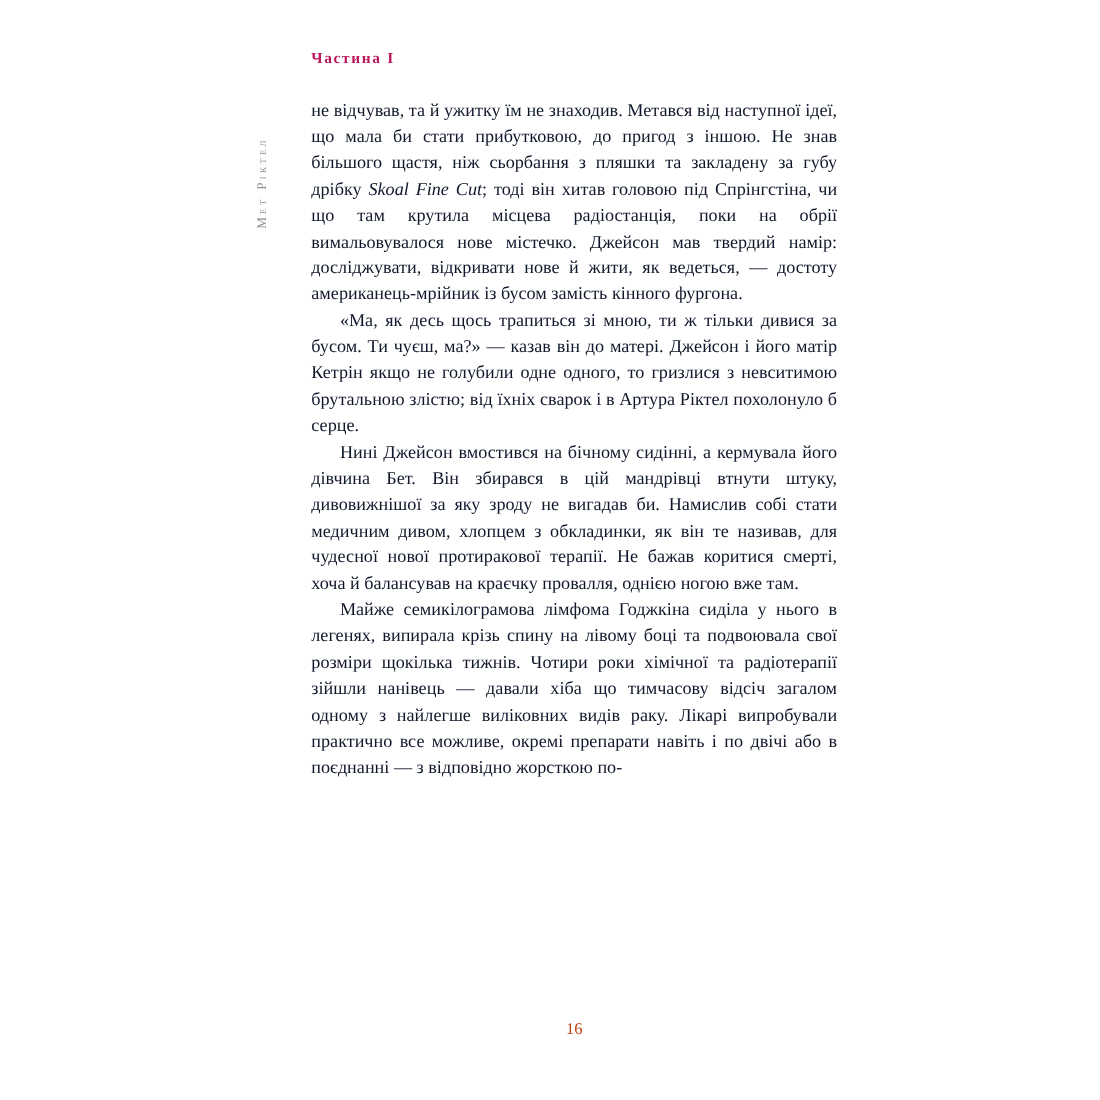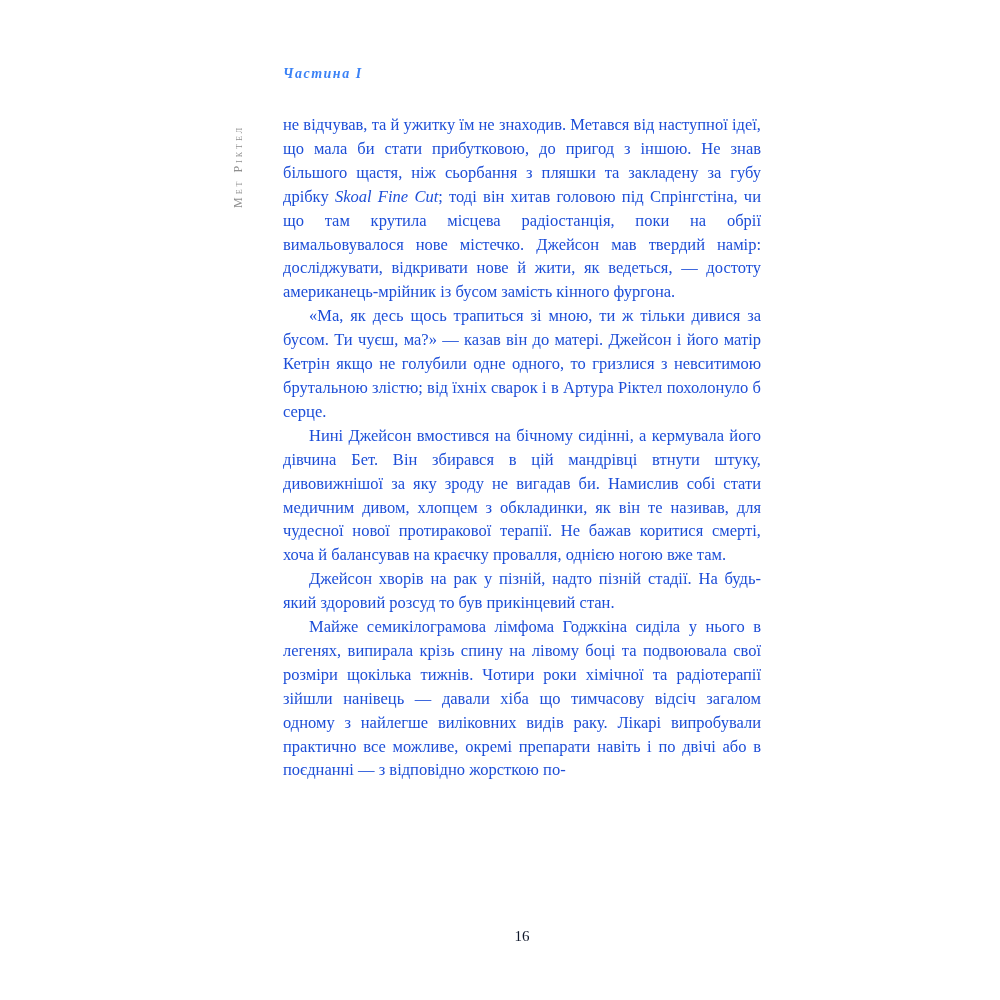--- a/index.html
+++ b/index.html
@@ -12,27 +12,26 @@
     width: 1000px;
     height: 1000px;
     background: #ffffff;
     font-family: "Liberation Serif", "DejaVu Serif", serif;
     color: #1c1c1c;
     overflow: hidden;
   }
   .chapter-header {
     position: absolute;
     left: 283px;
-    top: 66px;
+    top: 46px;
     font-size: 14px;
     font-weight: 700;
     letter-spacing: 1.5px;
-    color: #3b82f6;
+    color: #be185d;
     white-space: nowrap;
-    font-style: italic;
   }
   .author-vertical {
     position: absolute;
     left: 231px;
     top: 208px;
     transform: rotate(-90deg);
     transform-origin: 0 0;
     font-size: 12px;
     letter-spacing: 3px;
     color: #8f8f8f;
@@ -40,62 +39,60 @@
     white-space: nowrap;
   }
   .body-text {
     position: absolute;
     left: 283px;
     top: 88px;
     width: 478px;
     font-size: 16.5px;
     line-height: 23.9px;
     text-align: justify;
-    color: #1d4ed8;
-    margin-top: 25px;
+    color: #0f172a;
   }
   .body-text p {
     margin: 0;
     padding: 0;
     text-indent: 26px;
   }
   .body-text p.no-indent {
     text-indent: 0;
   }
   .body-text em {
     font-style: italic;
   }
   .page-number {
     position: absolute;
     left: 283px;
     width: 478px;
     top: 928px;
     text-align: center;
     font-size: 15px;
-    color: #0f172a;
+    color: #c2410c;
   }
 </style>
 </head>
 <body>
 
 <div class="page">
 
   <div class="chapter-header">Частина І</div>
 
   <div class="author-vertical">Мет Ріктел</div>
 
   <div class="body-text">
 
     <p class="no-indent"><span>не відчував, та й ужитку їм не знаходив. Метався від наступної ідеї, що мала би стати прибутковою, до пригод з іншою. Не знав більшого щастя, ніж сьорбання з пляшки та закладену за губу дрібку </span><em>Skoal Fine Cut</em><span>; тоді він хитав головою під Спрінгстіна, чи що там крутила місцева радіостанція, поки на обрії вимальовувалося нове містечко. Джейсон мав твердий намір: досліджувати, відкривати нове й жити, як ведеться, — достоту американець-мрійник із бусом замість кінного фургона.</span></p>
 
     <p>«Ма, як десь щось трапиться зі мною, ти ж тільки дивися за бусом. Ти чуєш, ма?» — казав він до матері. Джейсон і його матір Кетрін якщо не голубили одне одного, то гризлися з невситимою брутальною злістю; від їхніх сварок і в Артура Ріктел похолонуло б серце.</p>
 
     <p>Нині Джейсон вмостився на бічному сидінні, а кермувала його дівчина Бет. Він збирався в цій мандрівці втнути штуку, дивовижнішої за яку зроду не вигадав би. Намислив собі стати медичним дивом, хлопцем з обкладинки, як він те називав, для чудесної нової протиракової терапії. Не бажав коритися смерті, хоча й балансував на краєчку провалля, однією ногою вже там.</p>
 
-    <p>Джейсон хворів на рак у пізній, надто пізній стадії. На будь-який здоровий розсуд то був прикінцевий стан.</p>
 
     <p>Майже семикілограмова лімфома Годжкіна сиділа у нього в легенях, випирала крізь спину на лівому боці та подвоювала свої розміри щокілька тижнів. Чотири роки хімічної та радіотерапії зійшли нанівець — давали хіба що тимчасову відсіч загалом одному з найлегше виліковних видів раку. Лікарі випробували практично все можливе, окремі препарати навіть і по двічі або в поєднанні — з відповідно жорсткою по-</p>
 
   </div>
 
   <div class="page-number">16</div>
 
 </div>
 
 </body></html>

